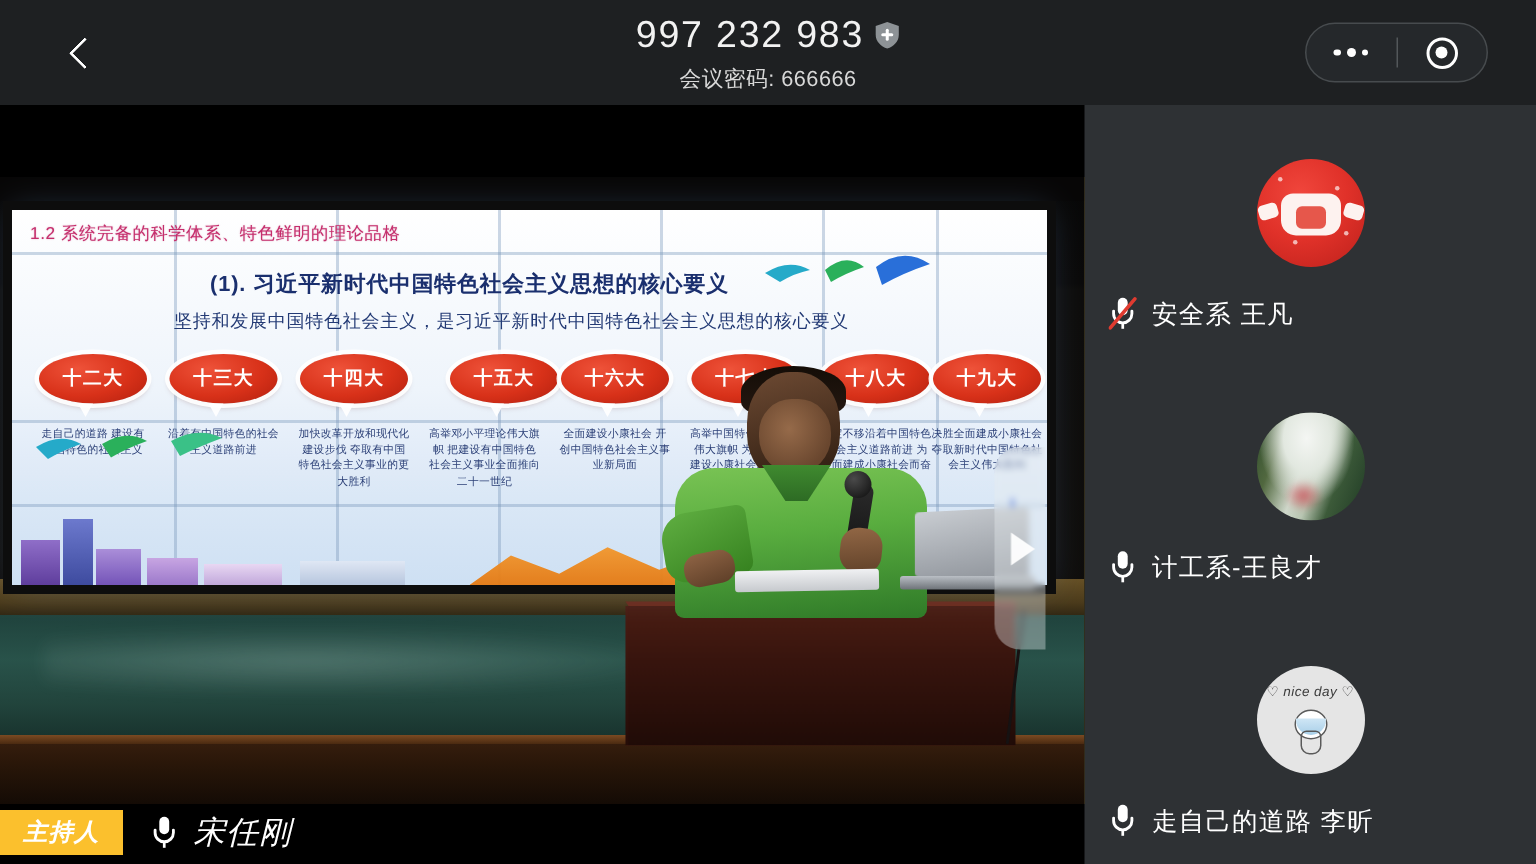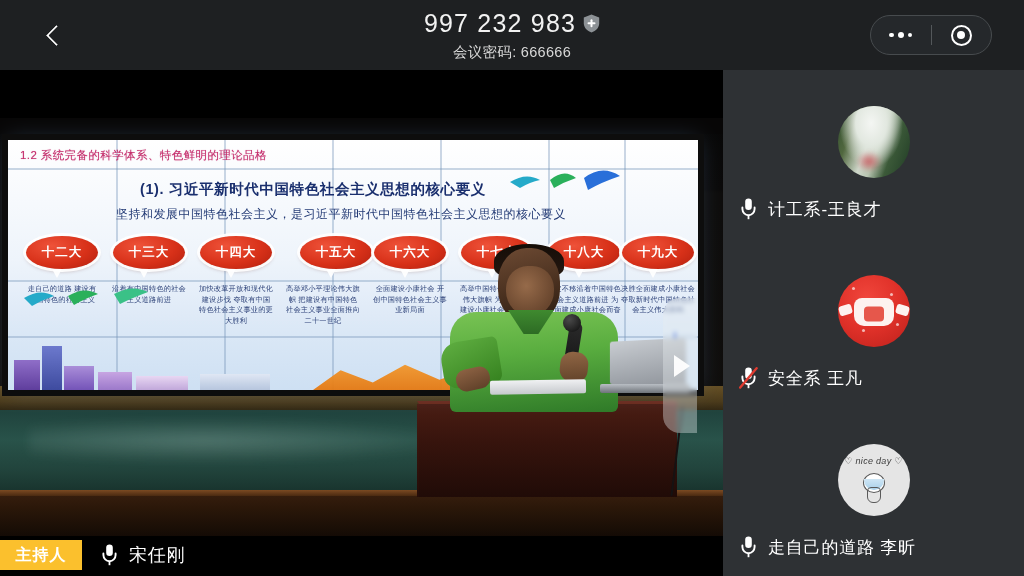--- a/index.html
+++ b/index.html
@@ -312,32 +312,32 @@
     width: 0; height: 0;
     border-top: 11px solid transparent;
     border-bottom: 11px solid transparent;
     border-left: 16px solid rgba(255,255,255,.95);
     margin-left: 4px;
   }
 
   
   .host-strip {
     position: absolute; left: 0; bottom: 0; width: 723px; height: 42px;
-    display: flex; align-items: center; z-index: 20;
+    display: flex; align-items: center; z-index: 20; font-style: italic;
   }
   .host-badge {
     width: 82px; height: 30px;
     background: #fbc02d;
     color: #ffffff; font-size: 16px; font-weight: bold;
     display: flex; align-items: center; justify-content: center;
     letter-spacing: 1px;
   }
   .host-mic { margin-left: 18px; display: flex; align-items: center; }
   .host-name {
-    color: #ffffff; font-size: 18px; margin-left: 10px; letter-spacing: .8px;
+    color: #ffffff; font-size: 21px; margin-left: 10px; letter-spacing: .8px;
   }
 
   
   .sidebar {
     position: absolute; left: 723px; top: 70px;
     width: 301px; height: 506px;
     background: #2e3134;
     overflow: hidden;
   }
   .ptile {
@@ -569,38 +569,20 @@
         </span>
         <span class="host-name">宋任刚</span>
       </div>
     </div>
   </div>
 
   <div class="sidebar">
 
     <div class="ptile">
       <div class="ptile-avatar">
-        <div class="av-photo">
-          <span class="blossom"></span>
-        </div>
-      </div>
-      <div class="ptile-label">
-        <span class="mic-wrap">
-          <svg width="19" height="24" viewBox="0 0 19 24">
-            <rect x="6.2" y="1.5" width="6.6" height="11.6" rx="3.3" fill="#ffffff"></rect>
-            <path d="M3.4 10.4 v1.7 a6.1 6.1 0 0 0 12.2 0 v-1.7" fill="none" stroke="#ffffff" stroke-width="1.9" stroke-linecap="round"></path>
-            <rect x="8.6" y="18" width="1.8" height="4.2" fill="#ffffff"></rect>
-          </svg>
-        </span>
-        <span class="ptile-name">计工系-王良才</span>
-      </div>
-    </div>
-
-    <div class="ptile">
-      <div class="ptile-avatar">
         <div class="av-red">
           <span class="sparkle" style="left:14px; top:12px;"></span>
           <span class="sparkle" style="left:52px; top:18px;"></span>
           <span class="sparkle" style="left:24px; top:54px;"></span>
           <span class="sparkle" style="left:58px; top:48px;"></span>
           <span class="char"></span>
           <span class="face"></span>
         </div>
       </div>
       <div class="ptile-label">
@@ -611,20 +593,38 @@
             <rect x="8.6" y="18" width="1.8" height="4.2" fill="#ffffff"></rect>
             <line x1="1.2" y1="21.6" x2="17.6" y2="2.2" stroke="#e03b30" stroke-width="2.4" stroke-linecap="round"></line>
           </svg>
         </span>
         <span class="ptile-name">安全系 王凡</span>
       </div>
     </div>
 
     <div class="ptile">
       <div class="ptile-avatar">
+        <div class="av-photo">
+          <span class="blossom"></span>
+        </div>
+      </div>
+      <div class="ptile-label">
+        <span class="mic-wrap">
+          <svg width="19" height="24" viewBox="0 0 19 24">
+            <rect x="6.2" y="1.5" width="6.6" height="11.6" rx="3.3" fill="#ffffff"></rect>
+            <path d="M3.4 10.4 v1.7 a6.1 6.1 0 0 0 12.2 0 v-1.7" fill="none" stroke="#ffffff" stroke-width="1.9" stroke-linecap="round"></path>
+            <rect x="8.6" y="18" width="1.8" height="4.2" fill="#ffffff"></rect>
+          </svg>
+        </span>
+        <span class="ptile-name">计工系-王良才</span>
+      </div>
+    </div>
+
+    <div class="ptile">
+      <div class="ptile-avatar">
         <div class="av-white">
           <span class="niceday">♡ nice day ♡</span>
           <span class="doodle-head"></span>
           <span class="doodle-mask"></span>
           <span class="doodle-body"></span>
         </div>
       </div>
       <div class="ptile-label">
         <span class="mic-wrap">
           <svg width="19" height="24" viewBox="0 0 19 24">

